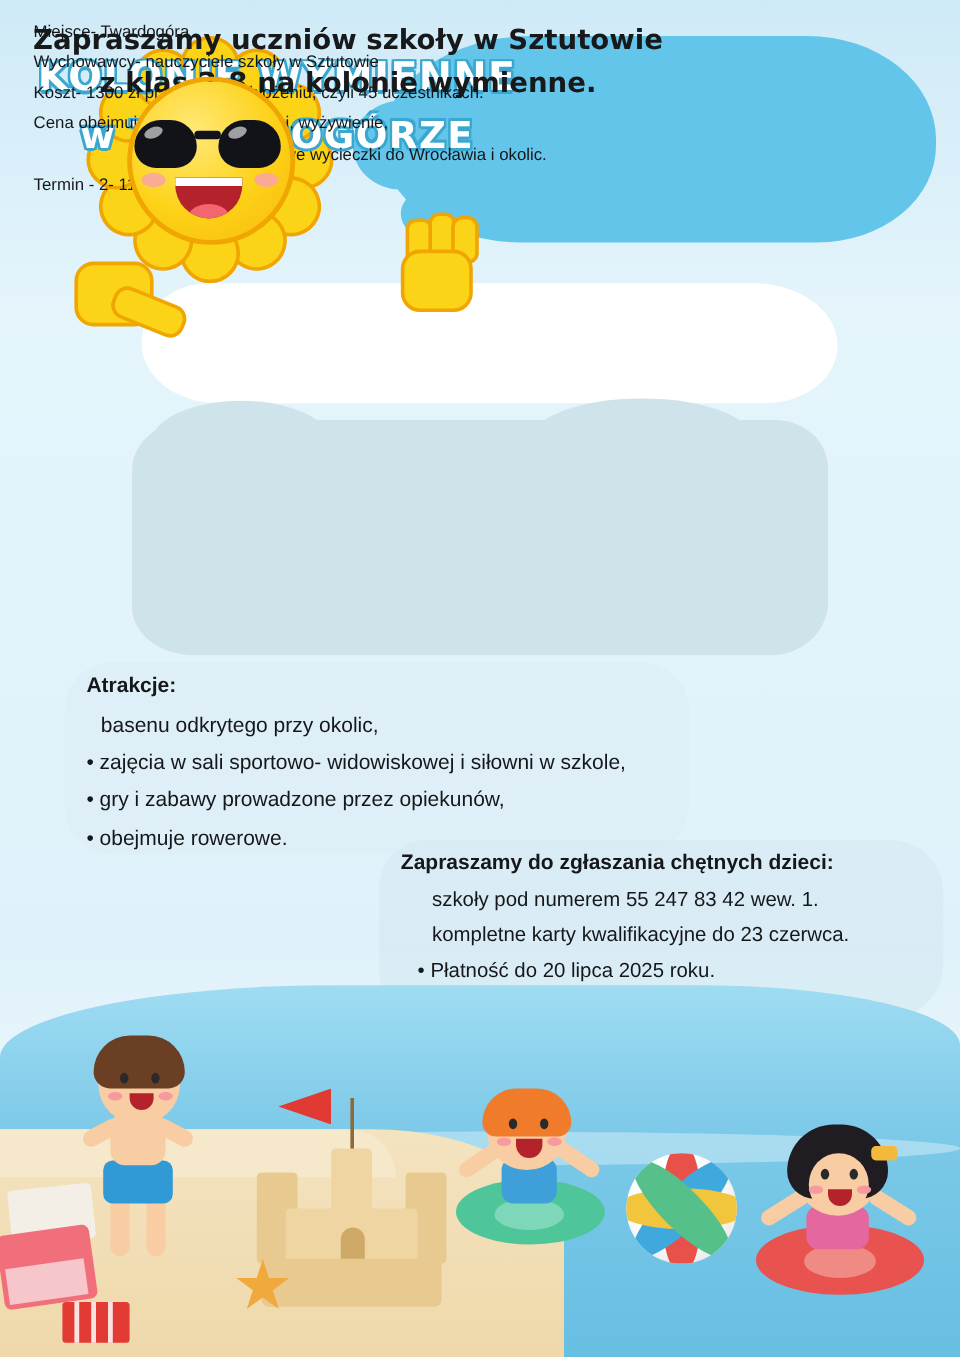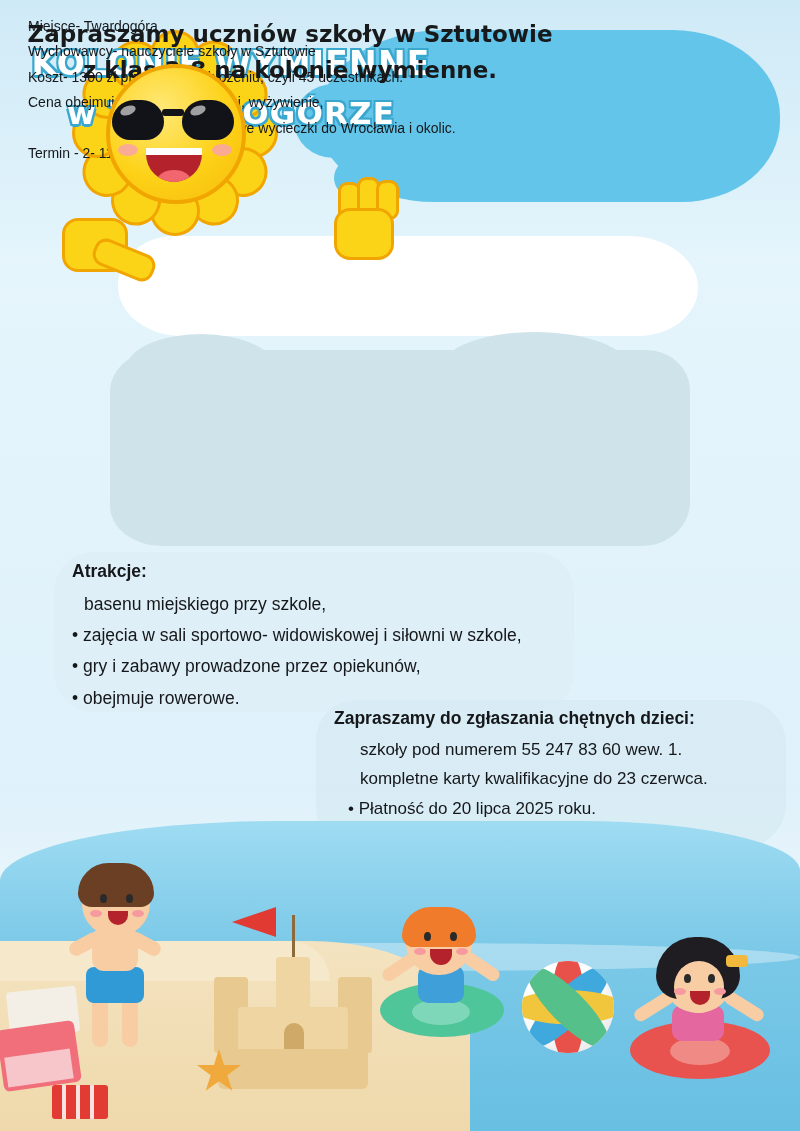--- a/index.html
+++ b/index.html
@@ -572,30 +572,30 @@
     <div>Wychowawcy- nauczyciele szkoły w Sztutowie</div>
     <div>Koszt- 1300 zł przy pełnym obłożeniu, czyli 45 uczestnikach.</div>
     <div>Cena obejmuje: przejazdy, noclegi, wyżywienie,</div>
     <div class="indent">dwie dodatkowe wycieczki do Wrocławia i okolic.</div>
     <div>Termin - 2- 11 sierpnia 2025 roku.</div>
   </div>
 
   <div class="attr-cloud"></div>
   <div class="attr-block">
     <div class="attr-title">Atrakcje:</div>
-    <div style="padding-left:12px;">basenu miejskiego przy szkole,</div>
+    <div style="padding-left:12px;">basenu odkrytego przy okolic,</div>
     <div>• zajęcia w sali sportowo- widowiskowej i siłowni w szkole,</div>
     <div>• gry i zabawy prowadzone przez opiekunów,</div>
     <div>• obejmuje rowerowe.</div>
   </div>
 
   <div class="signup-cloud"></div>
   <div class="signup-block">
     <div class="signup-title">Zapraszamy do zgłaszania chętnych dzieci:</div>
-    <div class="sub" style="padding-left:26px;">szkoły pod numerem 55 247 83 60 wew. 1.</div>
+    <div class="sub" style="padding-left:26px;">szkoły pod numerem 55 247 83 42 wew. 1.</div>
     <div class="sub" style="padding-left:26px;">kompletne karty kwalifikacyjne do 23 czerwca.</div>
     <div style="padding-left:14px;">• Płatność do 20 lipca 2025 roku.</div>
   </div>
 
   <div class="water"></div>
   <div class="water-line"></div>
   <div class="sand"></div>
   <div class="sand-edge"></div>
 
   <div class="crayons"></div>

